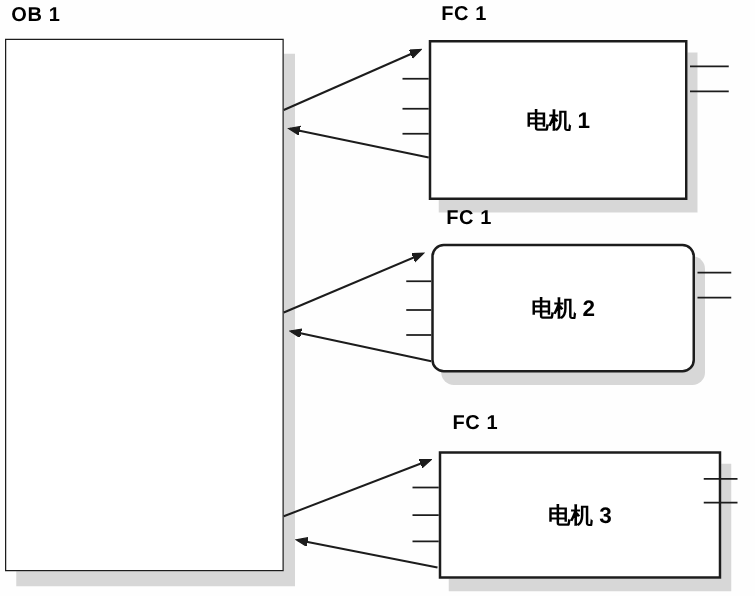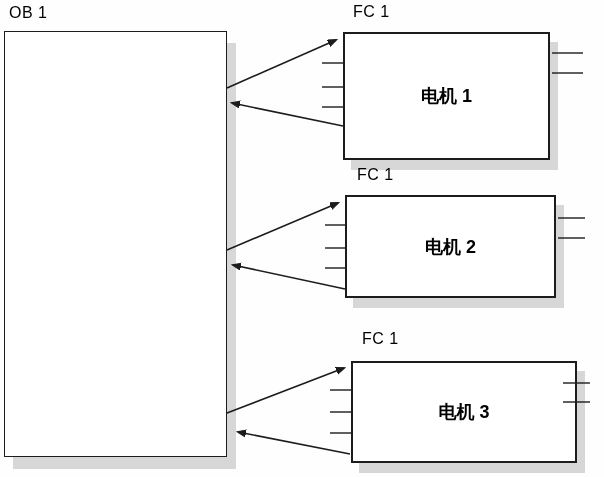--- a/index.html
+++ b/index.html
@@ -10,21 +10,21 @@
   }
   #canvas {
     position: relative;
     width: 604px;
     height: 477px;
     background: var(--bg, #fefefe);
     overflow: hidden;
   }
   .block-label {
     position: absolute;
-    font-weight: normal;
+    font-weight: bold;
     font-size: 16px;
     color: var(--text, #000);
     letter-spacing: 0.5px;
     white-space: nowrap;
   }
   .box {
     position: absolute;
     background: var(--box-fill, #fff);
     border: 2px solid var(--line, #1a1a1a);
     box-sizing: border-box;
@@ -35,21 +35,21 @@
   .ob-box {
     left: 4px; top: 31px;
     width: 223px; height: 426px;
     border-width: 1.5px;
     box-shadow: 9px 12px 0 0 var(--shadow, #d8d8d8);
   }
   .fc-box {
     box-shadow: 8px 10px 0 0 var(--shadow, #d8d8d8);
   }
   .fc1 { left: 343px; top: 32px;  width: 207px; height: 128px; }
-  .fc2 { left: 345px; top: 195px; width: 211px; height: 103px; }
+  .fc2 { left: 345px; top: 195px; width: 211px; height: 103px; border-radius: 10px; }
   .fc3 { left: 351px; top: 361px; width: 226px; height: 102px; }
   .motor-name {
     font-weight: bold;
     font-size: 18px;
     color: var(--text, #000);
   }
   #wires {
     position: absolute;
     left: 0; top: 0;
     width: 604px; height: 477px;

